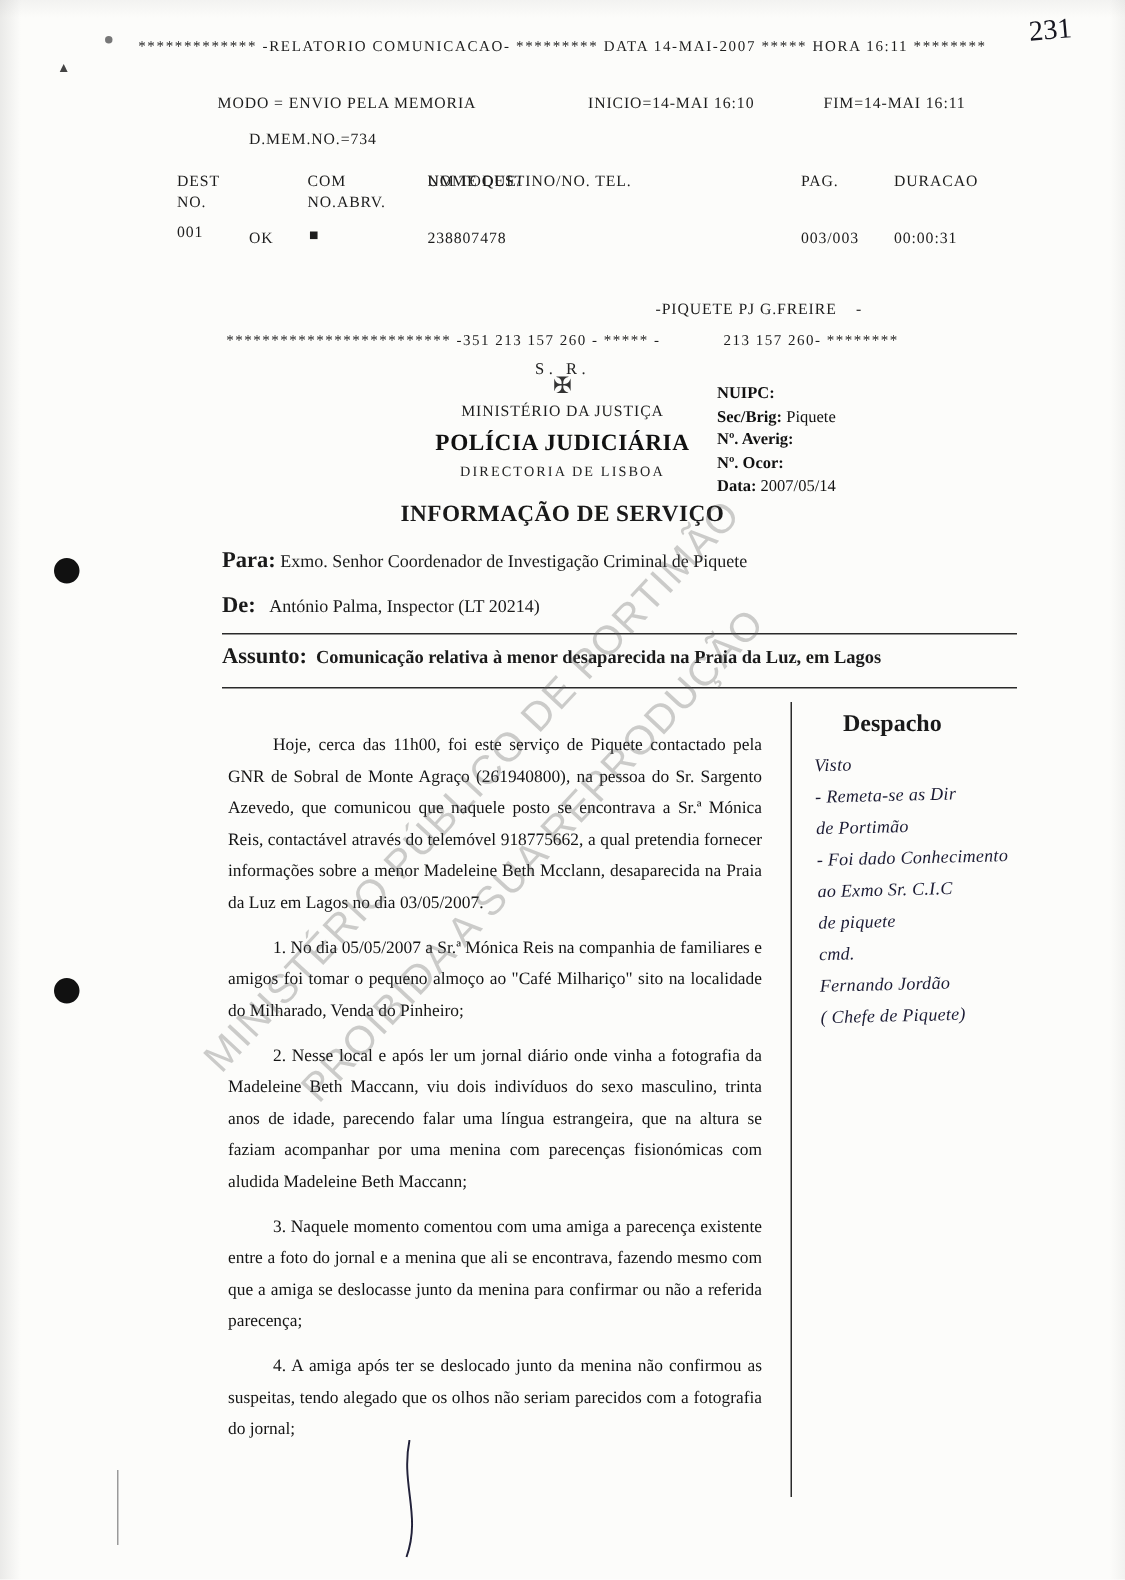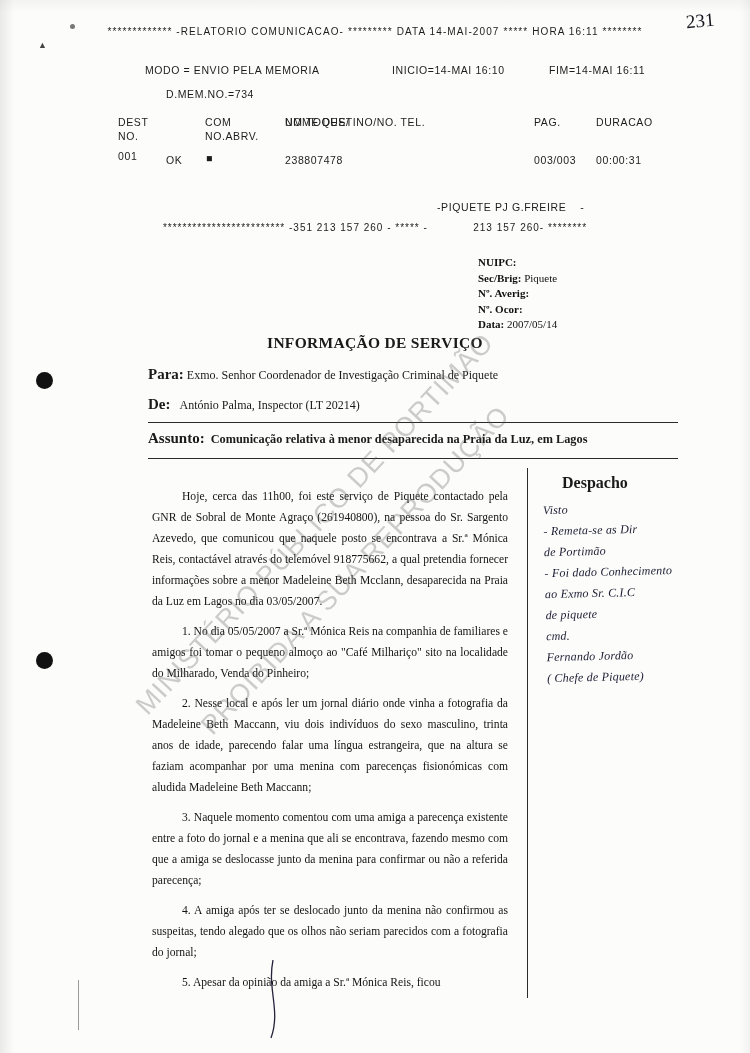--- a/index.html
+++ b/index.html
@@ -30,21 +30,21 @@
       linear-gradient(270deg, rgba(150,150,150,0.10) 0px, rgba(255,255,255,0) 10px),
       linear-gradient(180deg, rgba(160,160,160,0.10) 0px, rgba(255,255,255,0) 12px);
     pointer-events: none;
   }
 
   
   .fax {
     position: absolute;
     left: 0; right: 0;
     top: 26px;
-    font-family: Liberation Sans, sans-serif;
+    font-family: Liberation Serif, serif;
     font-size: 10.5px;
     letter-spacing: 0.6px;
     color: #1c1c1c;
   }
   .fax-line { white-space: pre; }
   .f-top      { text-align: center; font-size: 10px; letter-spacing: 1.1px; }
   .f-modo     { position: absolute; left: 145px; top: 38px; }
   .f-inicio   { position: absolute; left: 392px; top: 38px; }
   .f-fim      { position: absolute; left: 549px; top: 38px; }
   .f-dmem     { position: absolute; left: 166px; top: 62px; }
@@ -290,20 +290,27 @@
     <div class="fax-line f-r5">003/003</div>
     <div class="fax-line f-r6">00:00:31</div>
 
     <div class="fax-line f-piquete">-PIQUETE PJ G.FREIRE    -</div>
     <div class="fax-line f-bottom">************************* -351 213 157 260 - ***** -            213 157 260- ********</div>
   </div>
 
   <div class="hole h1"></div>
   <div class="hole h2"></div>
 
+  <div class="crest">
+    <div class="sr">S.          R.</div>
+    <div class="emblem">✠</div>
+    <div class="ministerio">MINISTÉRIO DA JUSTIÇA</div>
+    <div class="pj">POLÍCIA JUDICIÁRIA</div>
+    <div class="direc">DIRECTORIA DE LISBOA</div>
+  </div>
 
   <div class="nuipc">
     <div><b>NUIPC:</b> <span></span></div>
     <div><b>Sec/Brig:</b> <span>Piquete</span></div>
     <div><b>Nº. Averig:</b> <span></span></div>
     <div><b>Nº. Ocor:</b> <span></span></div>
     <div><b>Data:</b> <span>2007/05/14</span></div>
   </div>
 
   <div class="doc-title">INFORMAÇÃO DE SERVIÇO</div>
@@ -327,21 +334,20 @@
   <div class="rule r2"></div>
 
   <div class="vline"></div>
 
   <div class="body">
     <p class="ind">Hoje, cerca das 11h00, foi este serviço de Piquete contactado pela GNR de Sobral de Monte Agraço (261940800), na pessoa do Sr. Sargento Azevedo, que comunicou que naquele posto se encontrava a Sr.ª Mónica Reis, contactável através do telemóvel 918775662, a qual pretendia fornecer informações sobre a menor Madeleine Beth Mcclann, desaparecida na Praia da Luz em Lagos no dia 03/05/2007.</p>
     <p class="ind">1. No dia 05/05/2007 a Sr.ª Mónica Reis na companhia de familiares e amigos foi tomar o pequeno almoço ao "Café Milhariço" sito na localidade do Milharado, Venda do Pinheiro;</p>
     <p class="ind">2. Nesse local e após ler um jornal diário onde vinha a fotografia da Madeleine Beth Maccann, viu dois indivíduos do sexo masculino, trinta anos de idade, parecendo falar uma língua estrangeira, que na altura se faziam acompanhar por uma menina com parecenças fisionómicas com aludida Madeleine Beth Maccann;</p>
     <p class="ind">3. Naquele momento comentou com uma amiga a parecença existente entre a foto do jornal e a menina que ali se encontrava, fazendo mesmo com que a amiga se deslocasse junto da menina para confirmar ou não a referida parecença;</p>
     <p class="ind">4. A amiga após ter se deslocado junto da menina não confirmou as suspeitas, tendo alegado que os olhos não seriam parecidos com a fotografia do jornal;</p>
-    <p class="ind">5. Apesar da opinião da amiga a Sr.ª Mónica Reis, ficou</p>
   </div>
 
   <div class="despacho-head">Despacho</div>
   <div class="despacho">
     <div>Visto</div>
     <div>- Remeta-se as Dir</div>
     <div>de Portimão</div>
     <div>- Foi dado Conhecimento</div>
     <div>ao Exmo Sr. C.I.C</div>
     <div>de piquete</div>

